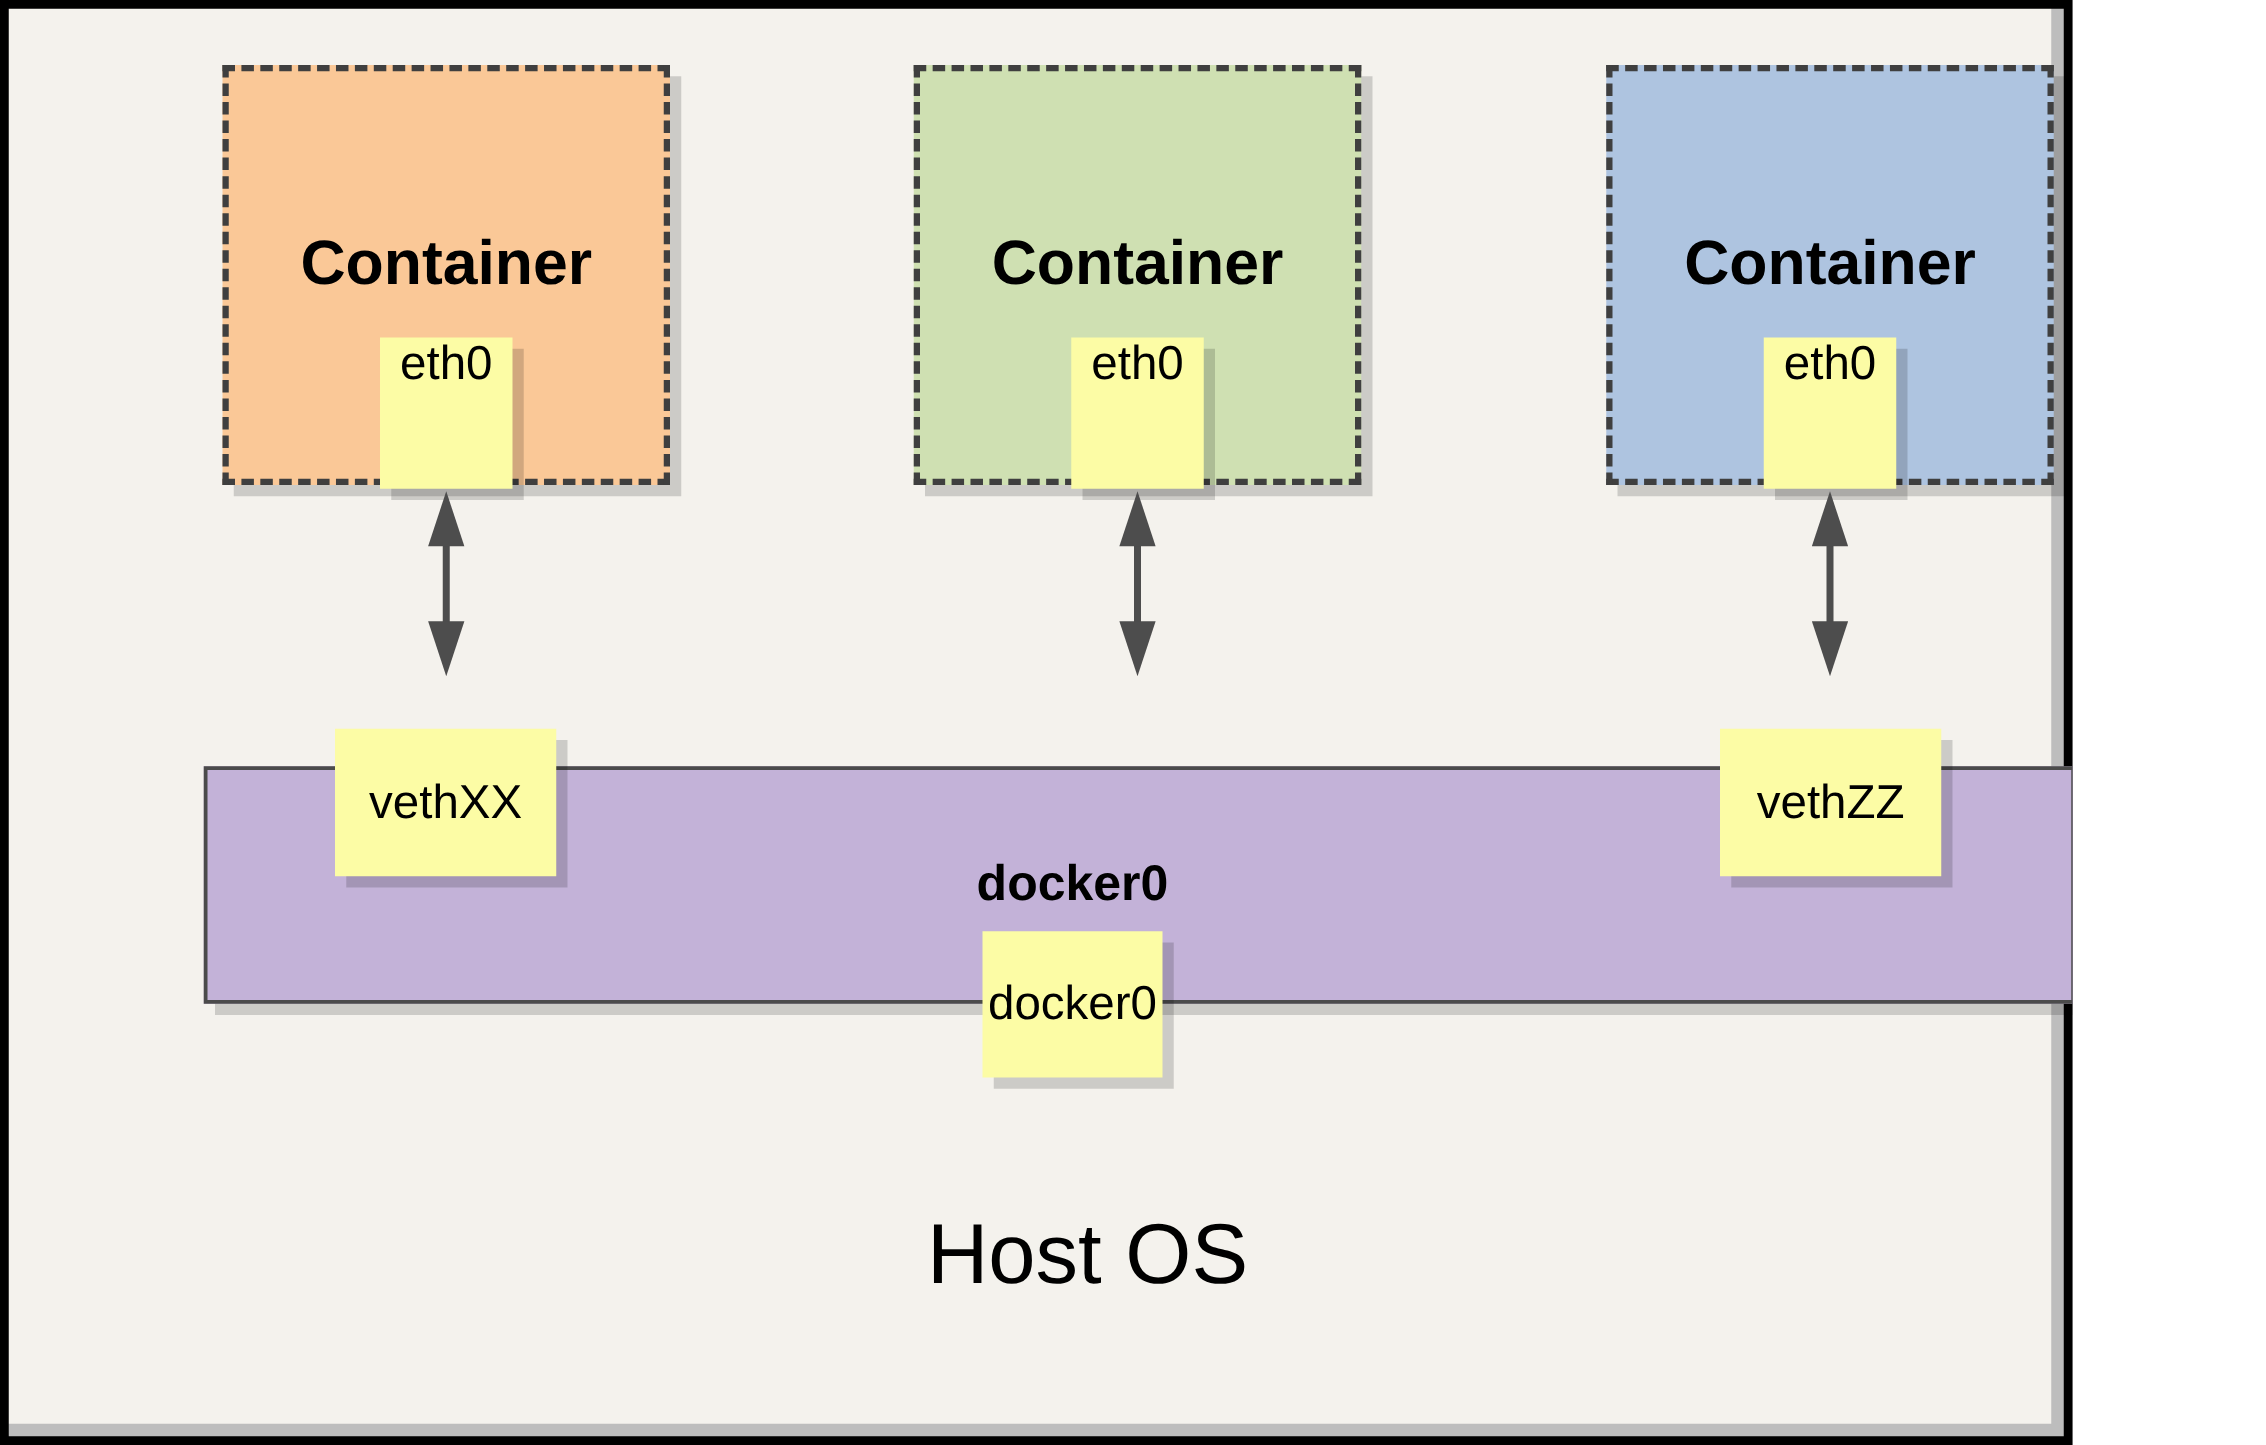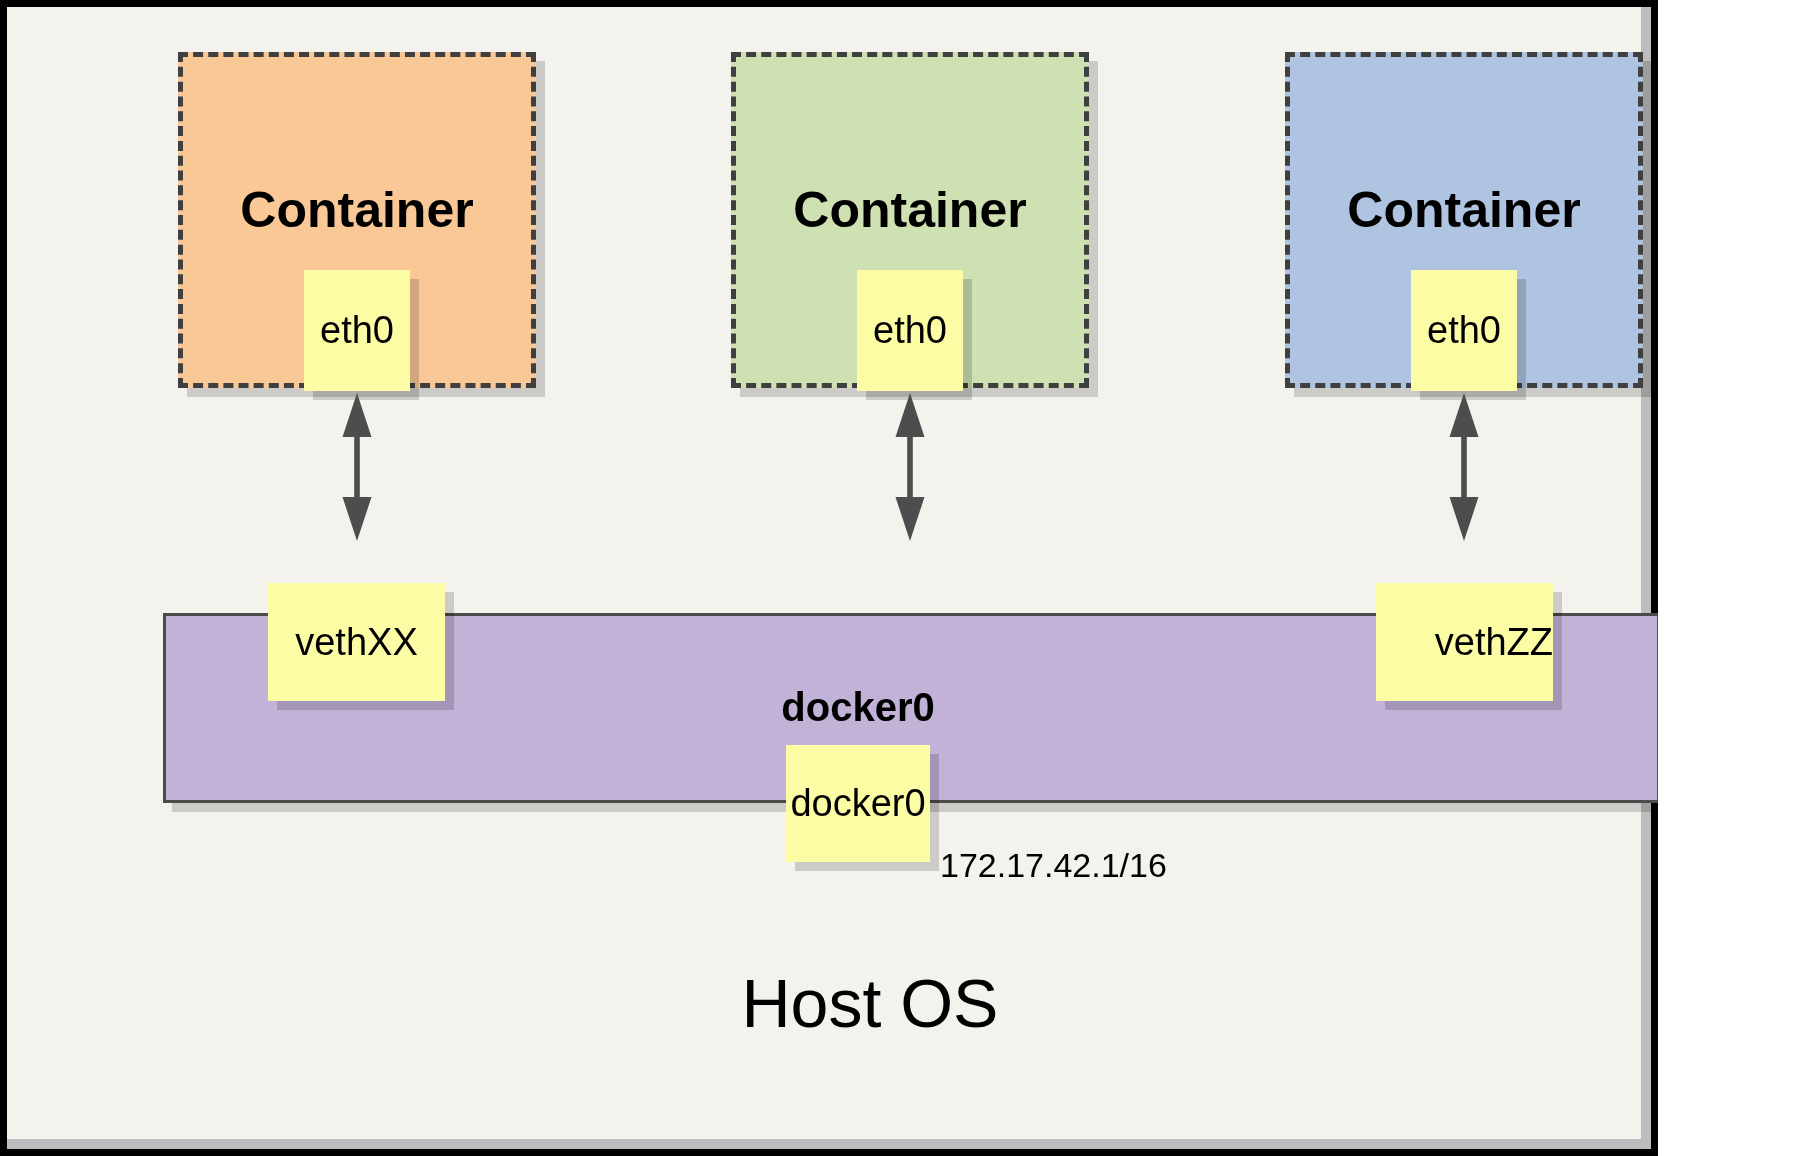--- a/index.html
+++ b/index.html
@@ -22,21 +22,21 @@
     box-shadow:9px 9px 0 rgba(0,0,0,0.16);
   }
   .container-title{
     position:absolute;left:0;top:128px;width:100%;
     text-align:center;
     font-size:50px;font-weight:bold;line-height:50px;
   }
   .eth-node{
     position:absolute;left:121px;top:213px;
     width:106px;height:121px;
-    display:flex;align-items:center;justify-content:center;
+    display:flex;justify-content:center;
     font-size:38px;
     box-shadow:9px 9px 0 rgba(0,0,0,0.16);
   }
 
   
   .arrow{position:absolute;top:392px;width:34px;height:150px;}
 
   
   .veth-node{
     position:absolute;top:543px;
@@ -118,25 +118,24 @@
     <polygon points="17,1 2.5,45 31.5,45" fill="currentColor"></polygon>
     <polygon points="17,149 2.5,105 31.5,105" fill="currentColor"></polygon>
   </svg>
 
   <div class="bridge-bar" style="background: rgb(195, 178, 216);"></div>
   <div class="bridge-title">docker0</div>
 
   <div class="veth-node" style="left: 268px; background: rgb(252, 252, 165);">
     <span>vethXX</span>
   </div>
-  <div class="veth-node" style="left: 1376px; background: rgb(252, 252, 165); justify-content: flex-end;">
+  <div class="veth-node" style="left: 1376px; background: rgb(252, 252, 165);">
     <span>vethZZ</span>
   </div>
 
   <div class="bridge-node" style="background: rgb(252, 252, 165);">
     <span>docker0</span>
   </div>
 
-  <div class="bridge-ip">172.17.42.1/16</div>
 
   <div class="host-title">Host OS</div>
 
 </div>
 
 </body></html>

